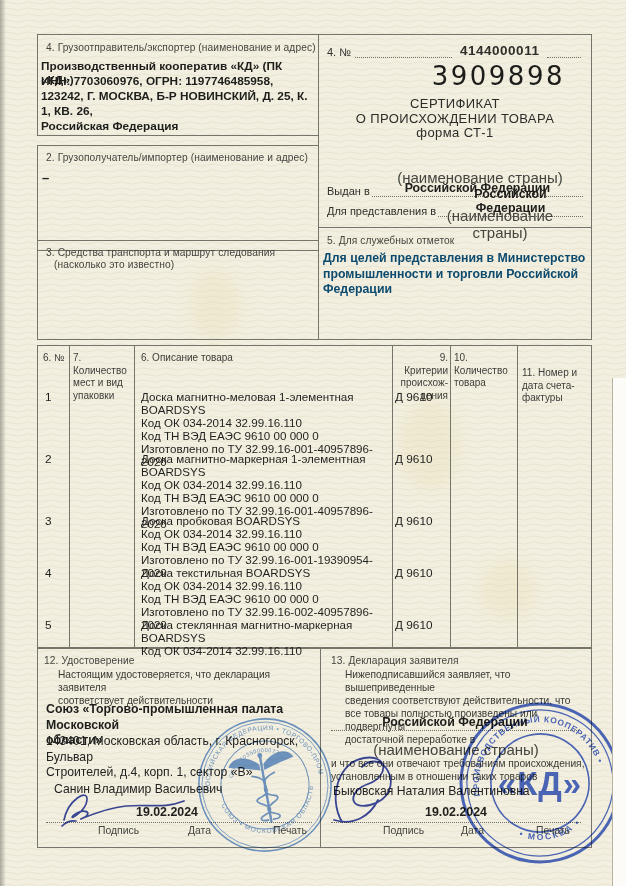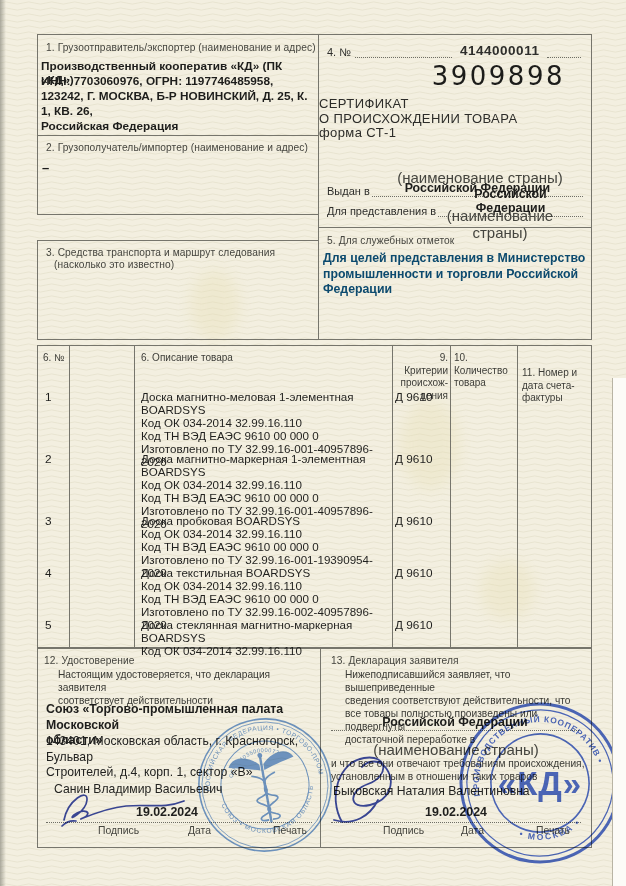--- a/index.html
+++ b/index.html
@@ -11,21 +11,21 @@
   .abs{position:absolute;}
   .ml{white-space:pre-line;}
   .lbl{font-size:10.2px;color:#45453f;letter-spacing:.1px;}
   .bold{font-weight:700;}
   .dots{border-bottom:1.2px dotted #6f6f66;height:12px;}
   .numrow{position:absolute;left:8px;top:8px;right:10px;display:flex;align-items:flex-end;}
   .numrow .nlab{font-size:11px;white-space:nowrap;padding-right:4px;}
   .numrow .num{font-weight:700;font-size:13.5px;letter-spacing:.5px;padding:0 8px;}
   .serial{position:absolute;right:26px;top:26px;font-family:"DejaVu Sans",sans-serif;
           font-size:26px;letter-spacing:2.5px;color:#1c1c1a;}
-  .titleblock{position:absolute;left:0;right:0;top:62px;text-align:left;
+  .titleblock{position:absolute;left:0;right:0;top:62px;text-align:center;
               font-size:13px;line-height:14.5px;letter-spacing:.4px;color:#2c2c29;}
   .fillrow{position:absolute;display:flex;align-items:flex-end;}
   .fillrow .flab{font-size:11px;white-space:nowrap;padding-right:2px;}
   .fillrow .fill{flex:1;border-bottom:1.2px dotted #6f6f66;text-align:center;
                  font-weight:700;font-size:12.4px;color:#1d1d1b;padding-bottom:1px;}
   .hint{position:absolute;text-align:center;font-size:15px;color:#45453f;}
   .tbl-h{position:absolute;font-size:10px;line-height:12.5px;color:#3d3d38;}
   .vl{position:absolute;top:0;bottom:0;width:1px;background:#76756c;}
   .rn{position:absolute;font-size:11.8px;color:#1f1f1d;}
   .rd{position:absolute;left:103px;width:254px;font-size:11.6px;line-height:13px;color:#1f1f1d;}
@@ -56,28 +56,28 @@
     </defs>
     <rect width="626" height="886" fill="#f3efe0"></rect>
     <rect width="626" height="886" fill="url(#gw)" opacity="0.55"></rect>
   </svg>
 
   <div class="smudge" style="left:400px;top:400px;width:60px;height:90px;"></div>
   <div class="smudge" style="left:190px;top:270px;width:50px;height:70px;"></div>
   <div class="smudge" style="left:480px;top:560px;width:55px;height:60px;"></div>
 
   <div class="box" style="left:37px;top:34px;width:282px;height:102px;">
-    <div class="abs lbl" style="left:8px;top:7px;">1. Грузоотправитель/экспортер  (наименование и адрес)</div>
+    <div class="abs lbl" style="left:8px;top:7px;">4. Грузоотправитель/экспортер  (наименование и адрес)</div>
     <div class="abs bold" style="left:3px;top:24px;font-size:11.8px;color:#1d1d1b;">Производственный кооператив «КД»  (ПК «КД»)</div>
     <div class="abs bold ml" style="left:3px;top:39px;font-size:11.8px;line-height:15px;color:#1d1d1b;">ИНН: 7703060976, ОГРН: 1197746485958,
 123242, Г. МОСКВА, Б-Р НОВИНСКИЙ, Д. 25, К. 1, КВ. 26,
 Российская Федерация</div>
   </div>
 
-  <div class="box" style="left:37px;top:135px;width:282px;height:80px;">
+  <div class="box" style="left:37px;top:145px;width:282px;height:106px;">
     <div class="abs lbl" style="left:8px;top:6px;">2. Грузополучатель/импортер (наименование и адрес)</div>
     <div class="abs bold" style="left:4px;top:24px;font-size:13px;color:#1d1d1b;">–</div>
   </div>
 
   <div class="box" style="left:37px;top:240px;width:282px;height:100px;">
     <div class="abs lbl" style="left:8px;top:6px;">3. Средства транспорта и маршрут следования</div>
     <div class="abs lbl" style="left:16px;top:18px;">(насколько это известно)</div>
   </div>
 
   <div class="box" style="left:318px;top:34px;width:274px;height:194px;">
@@ -113,20 +113,23 @@
   </div>
 
   <div class="box" style="left:37px;top:345px;width:555px;height:303px;">
     <div class="vl" style="left:31px;"></div>
     <div class="vl" style="left:96px;"></div>
     <div class="vl" style="left:354px;"></div>
     <div class="vl" style="left:412px;"></div>
     <div class="vl" style="left:479px;"></div>
 
     <div class="tbl-h" style="left:5px;top:6px;">6. №</div>
+    <div class="tbl-h ml" style="left:35px;top:6px;width:58px;">7. Количество
+мест и вид
+упаковки</div>
     <div class="tbl-h" style="left:103px;top:6px;">6. Описание товара</div>
     <div class="tbl-h ml" style="left:358px;top:6px;width:52px;text-align:right;">9. Критерии
 происхож-
 дения</div>
     <div class="tbl-h ml" style="left:416px;top:6px;width:62px;">10. Количество
 товара</div>
     <div class="tbl-h ml" style="left:484px;top:6px;width:66px;margin-top:15px;">11. Номер и
 дата счета-
 фактуры</div>
 

